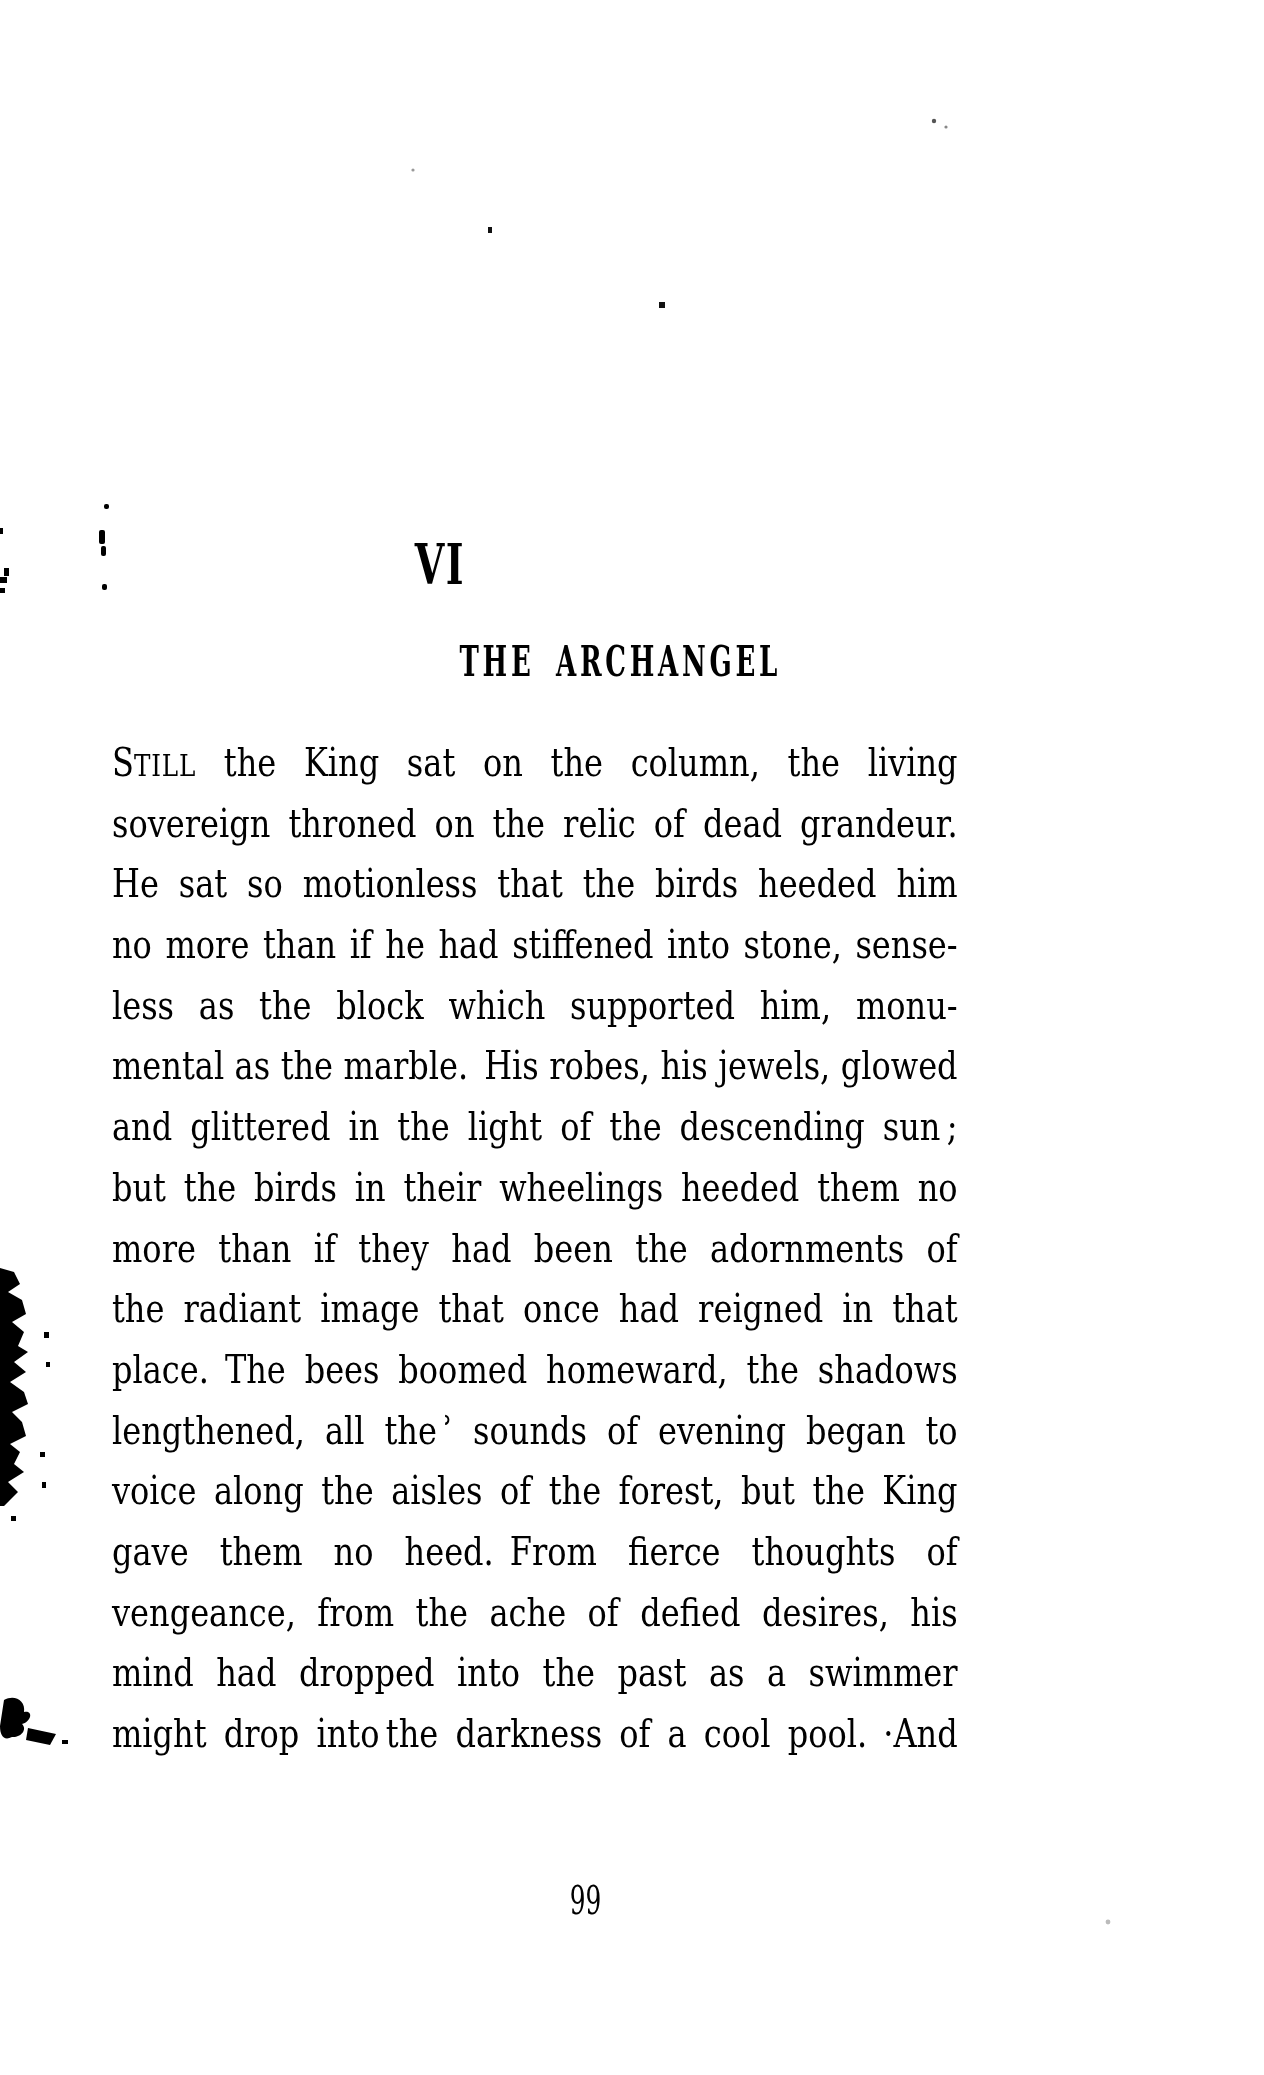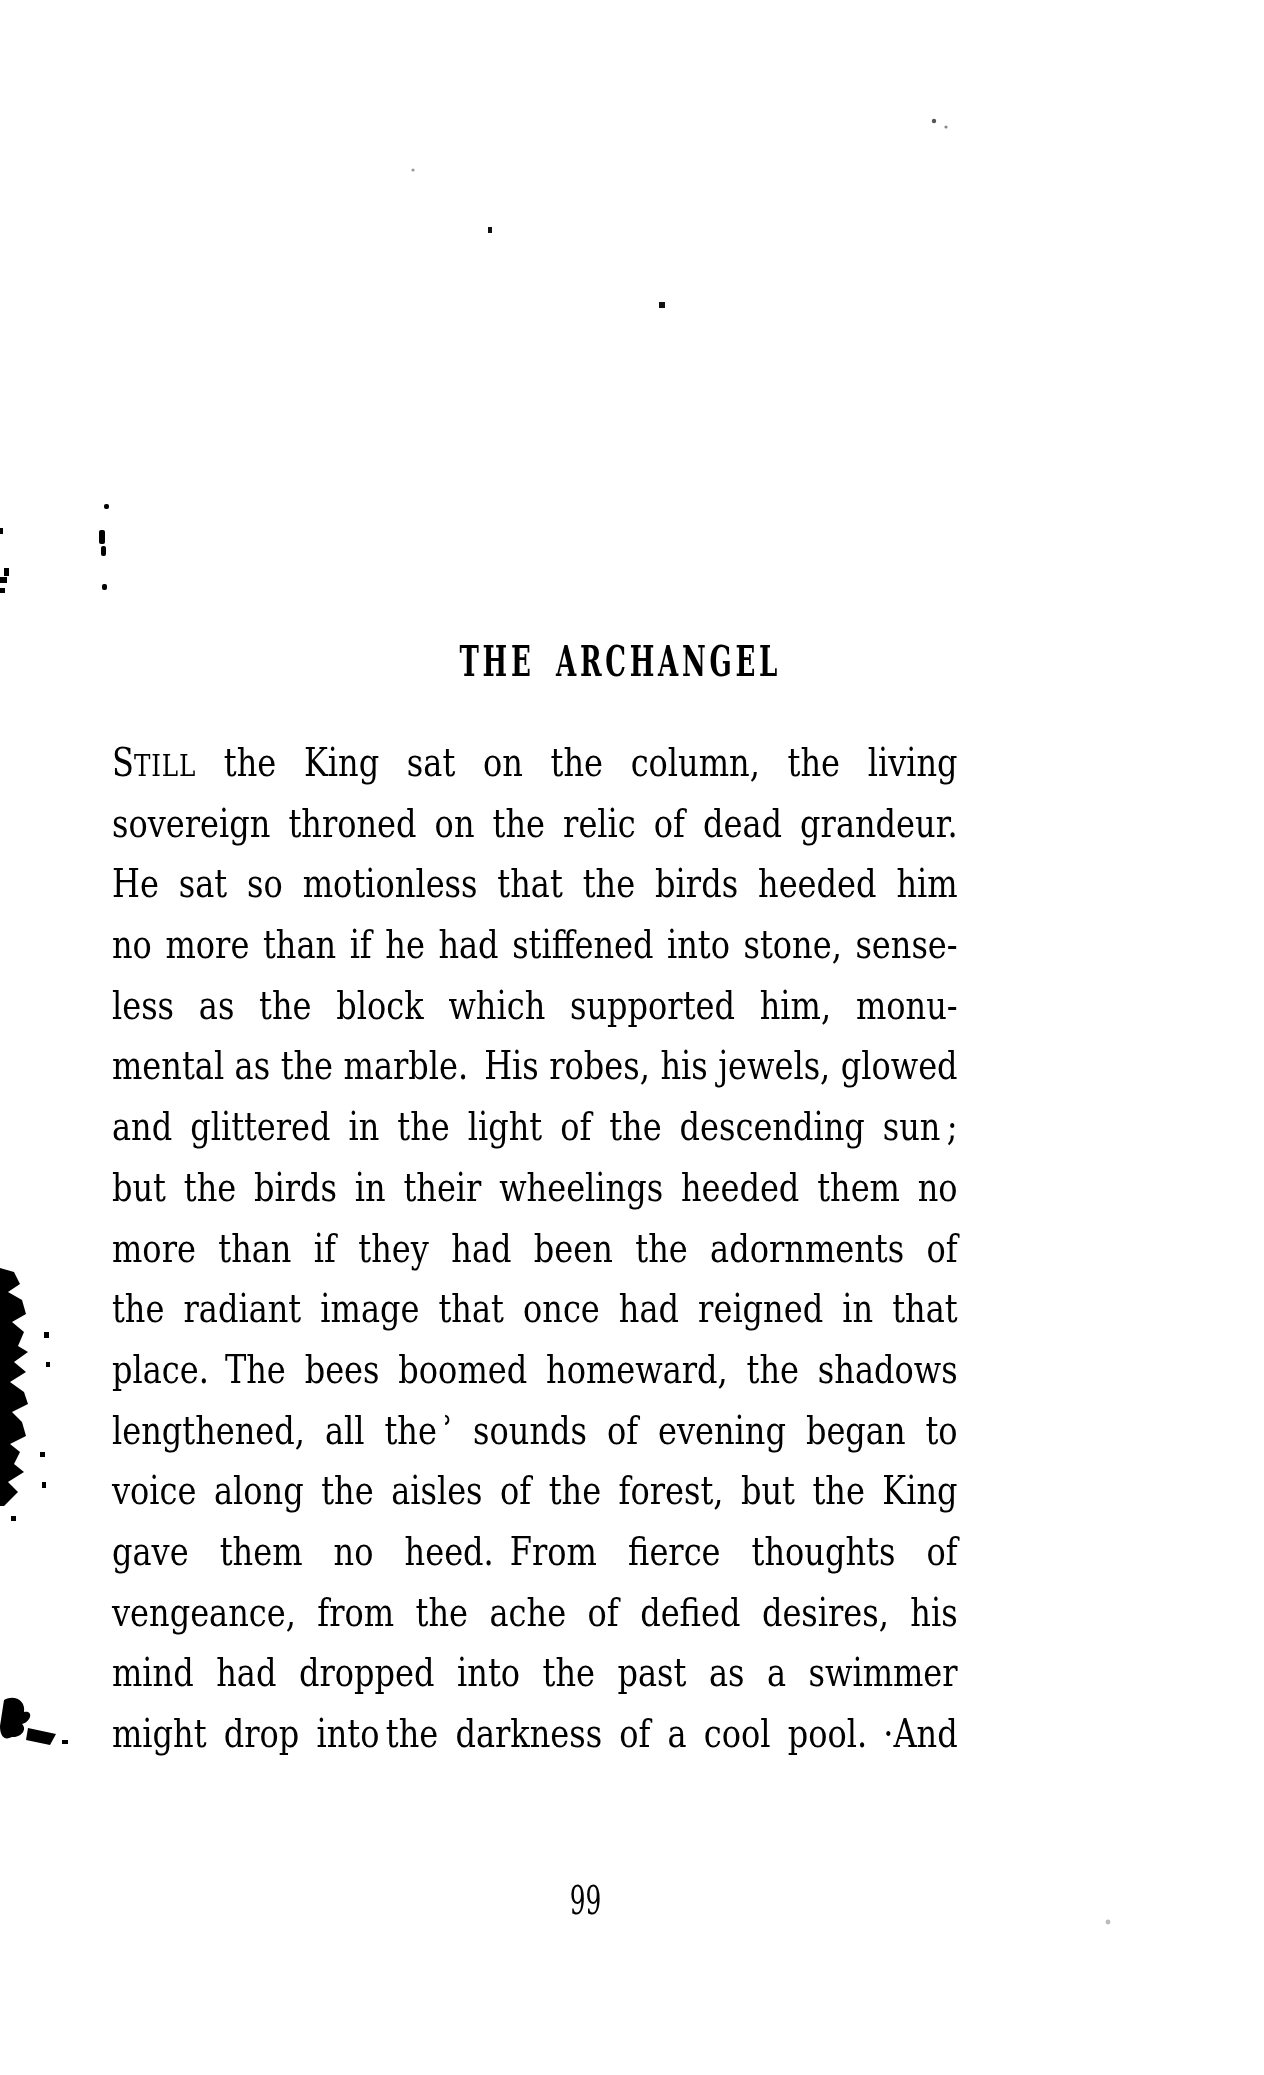--- a/index.html
+++ b/index.html
@@ -55,20 +55,23 @@
     display:inline-block;font-size:40px;line-height:1;
     transform:scaleX(0.62);transform-origin:50% 50%;
   }
   .artifacts{position:absolute;left:0;top:0;width:1264px;height:2075px;pointer-events:none;}
 </style>
 </head>
 <body>
 
 <div class="page">
 
+  <div class="chapter-num-wrap">
+    <span class="chapter-num">VI</span>
+  </div>
 
   <div class="chapter-title-wrap">
     <span class="chapter-title">THE ARCHANGEL</span>
   </div>
 
   <div class="body-text">
     <div class="line"><span>S</span><span class="sc">TILL</span><span> the King sat on the column, the living</span></div>
     <div class="line">sovereign throned on the relic of dead grandeur.</div>
     <div class="line">He sat so motionless that the birds heeded him</div>
     <div class="line">no more than if he had stiffened into stone, sense-</div>

